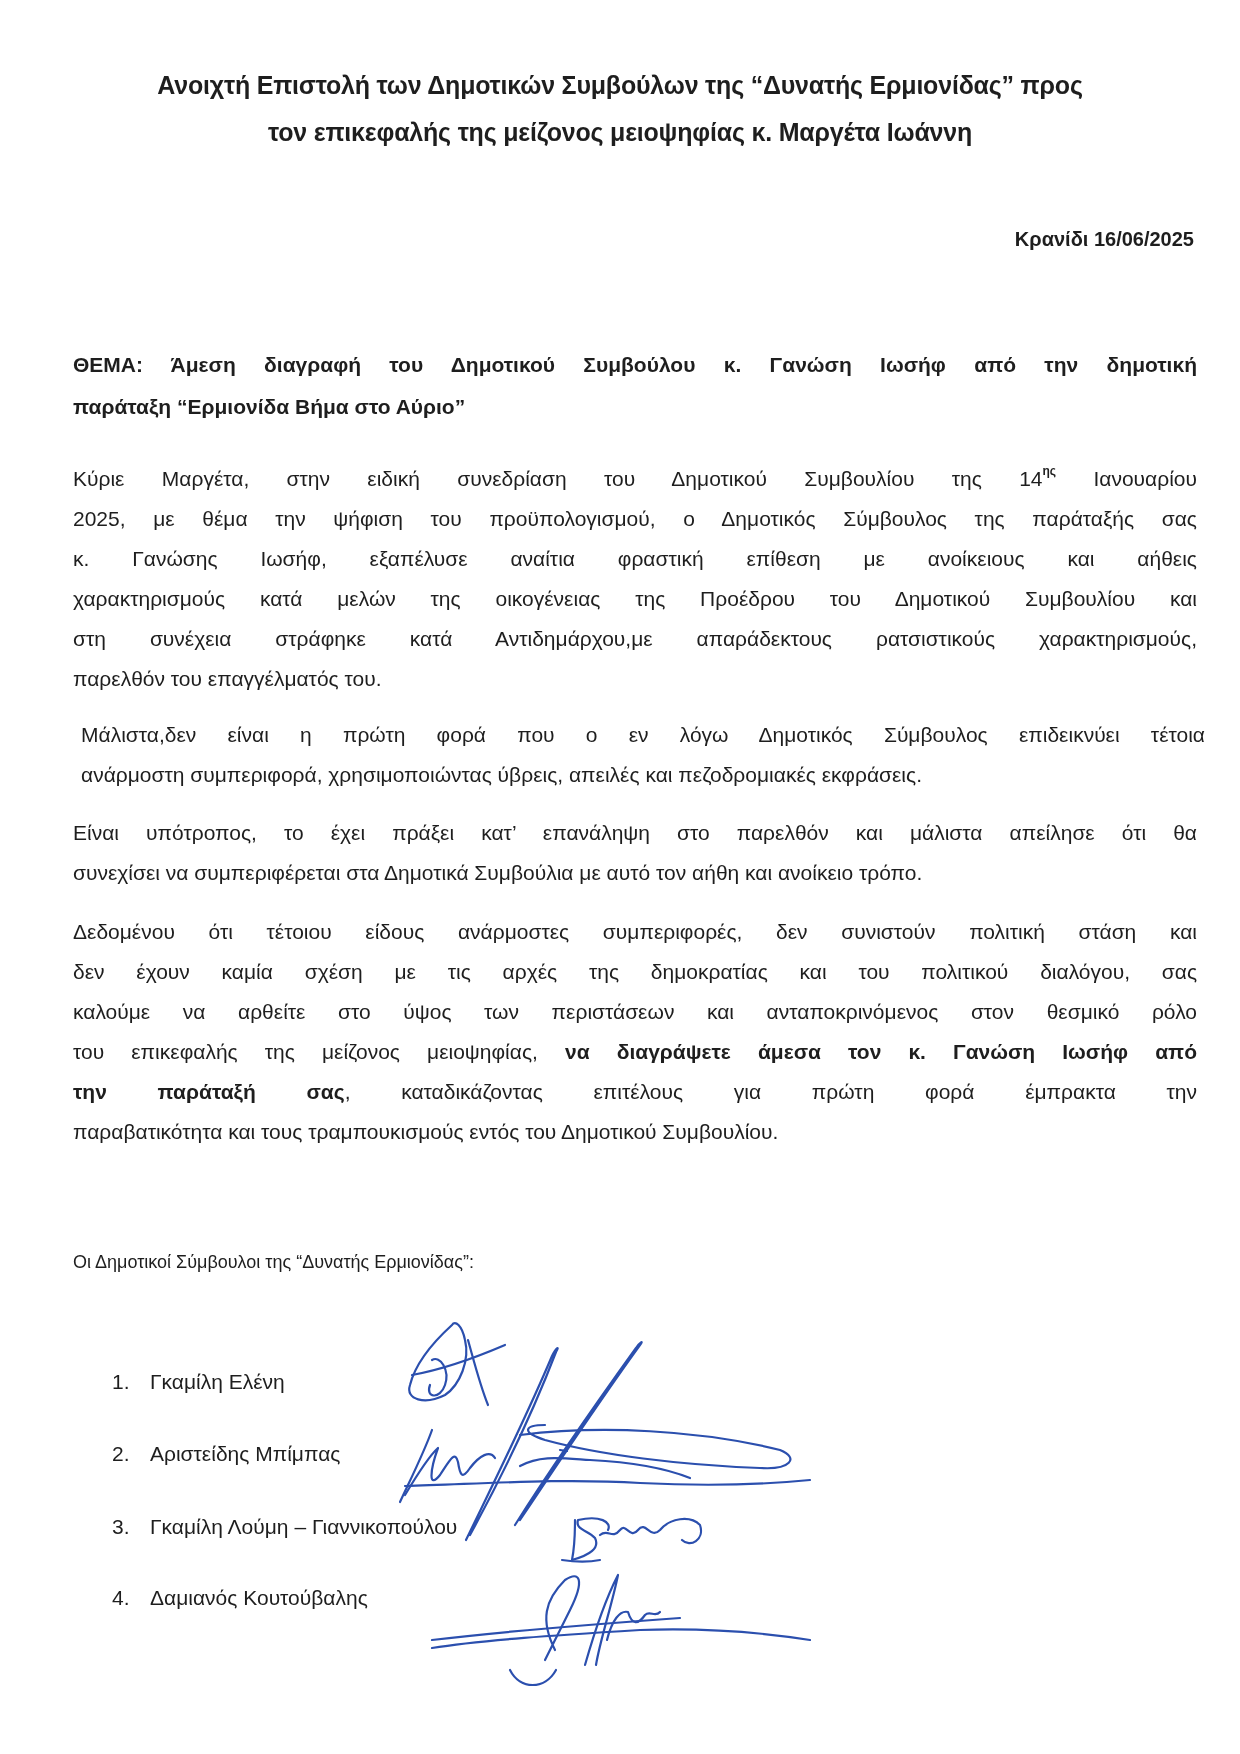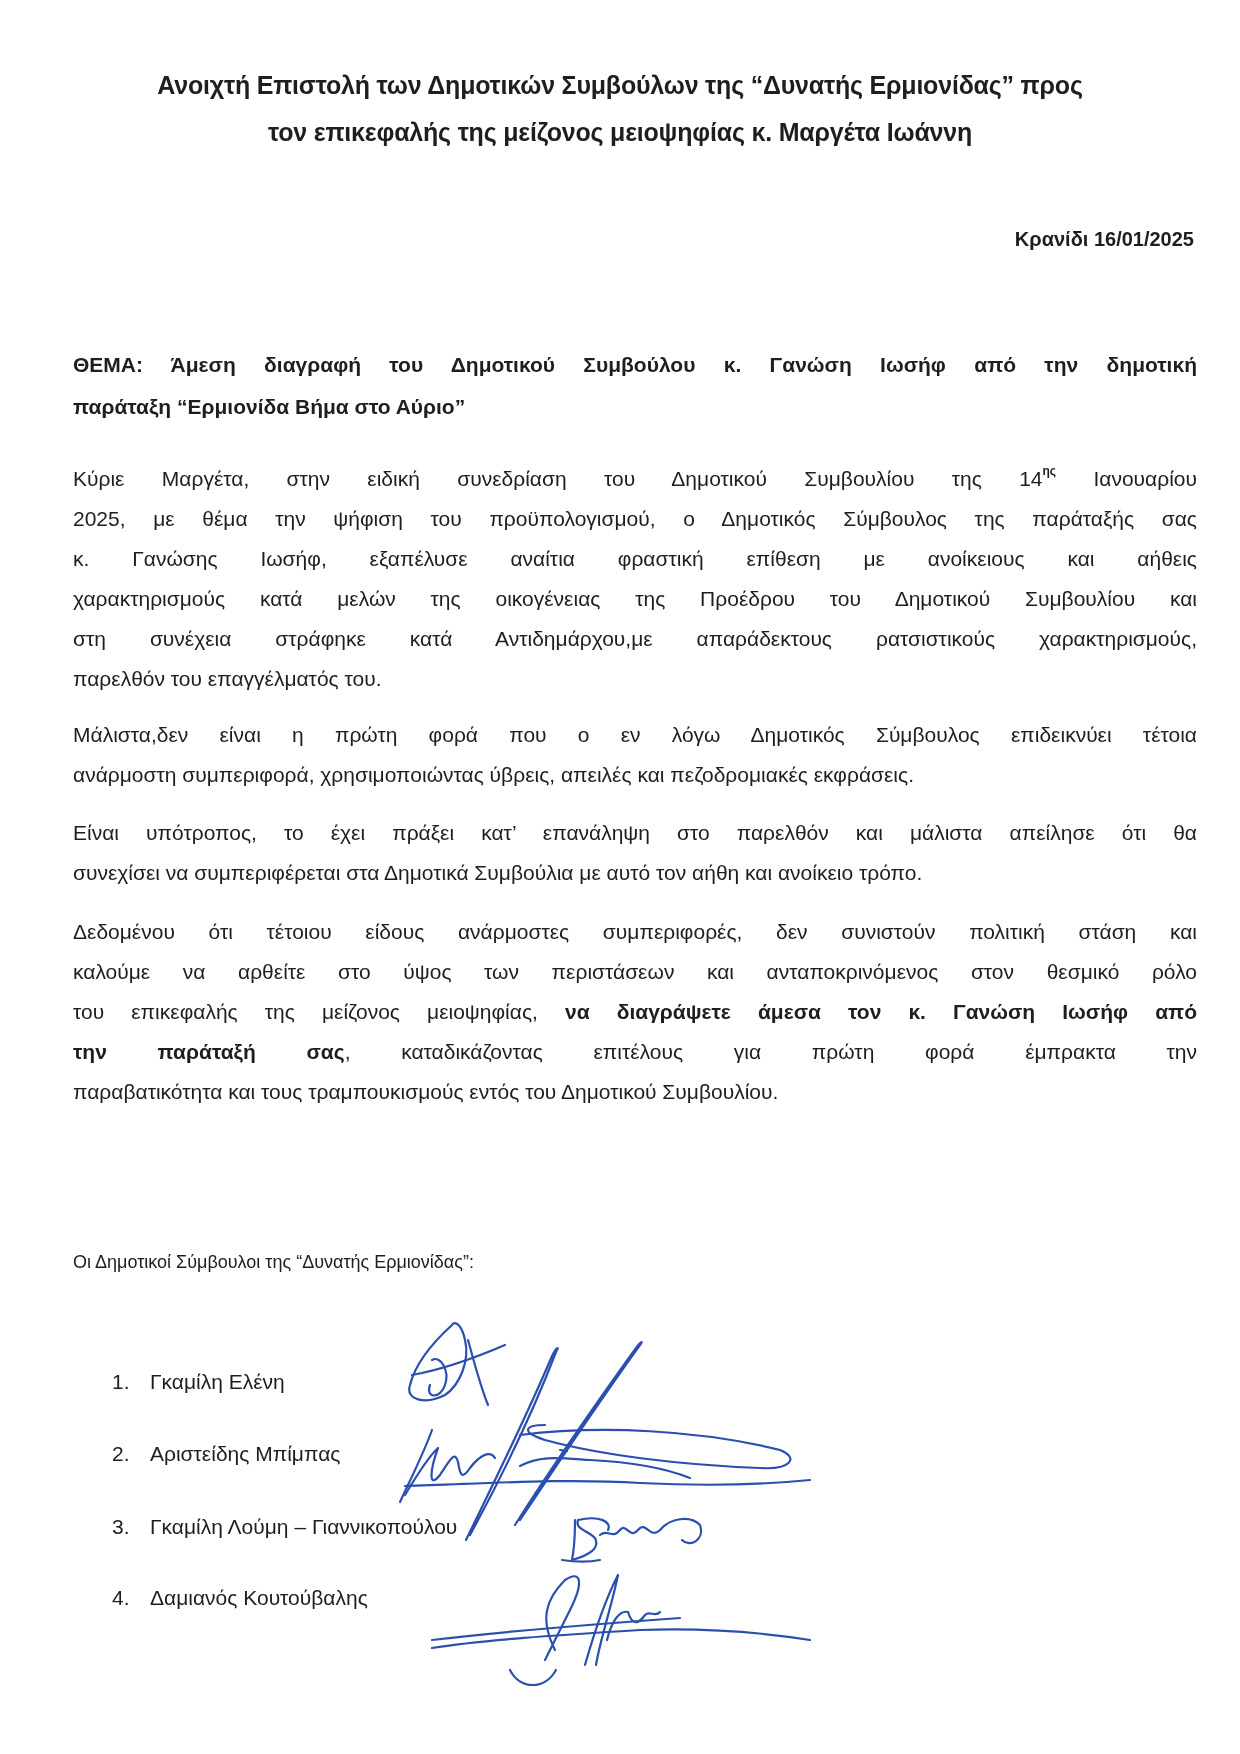--- a/index.html
+++ b/index.html
@@ -25,41 +25,41 @@
   .subject .label { }
   .para {
     position: absolute; left: 73px; width: 1124px;
     font-size: 21px; line-height: 40px; text-align: justify;
   }
   .para .ln { display: block; text-align: justify; text-align-last: justify; white-space: nowrap; }
   .para .ln.last { text-align-last: left; }
   .para b { font-weight: bold; }
   sup { font-size: 12px; vertical-align: 11px; line-height: 0; font-weight: bold; }
   #p1 { top: 459px; }
-  #p2 { top: 715px; }
+  #p2 { top: 715px; margin-left: 8px; }
   #p3 { top: 813px; }
   #p4 { top: 912px; }
   .signers-intro {
     position: absolute; left: 73px; top: 1252px; font-size: 18px;
   }
   .signers { position: absolute; left: 112px; top: 1370px; margin: 0; padding: 0; list-style: none; }
   .signers li { position: absolute; left: 0; white-space: nowrap; font-size: 21px; }
   .signers .num { display: inline-block; width: 38px; }
   .sig { position: absolute; left: 0; top: 0; width: 1240px; height: 1754px; pointer-events: none; }
   .sig path { fill: none; stroke: #2b4fae; stroke-width: 2.2; stroke-linecap: round; stroke-linejoin: round; }
 </style>
 </head>
 <body>
 
 <div class="title">
   <div>Ανοιχτή Επιστολή των Δημοτικών Συμβούλων της “Δυνατής Ερμιονίδας” προς</div>
   <div>τον επικεφαλής της μείζονος μειοψηφίας κ. Μαργέτα Ιωάννη</div>
 </div>
 
-<div class="date">Κρανίδι 16/01/2025</div>
+<div class="date">Κρανίδι 16/06/2025</div>
 
 <div class="subject">
   <span style="display:block;text-align-last:justify;white-space:nowrap;"><span class="label">ΘΕΜΑ</span><span>: Άμεση διαγραφή του Δημοτικού Συμβούλου κ. Γανώση Ιωσήφ από την δημοτική</span></span>
   <span style="display:block;">παράταξη “Ερμιονίδα Βήμα στο Αύριο”</span>
 </div>
 
 <div class="para" id="p1">
   <span class="ln"><span>Κύριε Μαργέτα, στην ειδική συνεδρίαση του Δημοτικού Συμβουλίου της 14</span><sup>ης</sup><span> Ιανουαρίου</span></span>
   <span class="ln">2025, με θέμα την ψήφιση του προϋπολογισμού, ο Δημοτικός Σύμβουλος της παράταξής σας</span>
   <span class="ln">κ. Γανώσης Ιωσήφ, εξαπέλυσε αναίτια φραστική επίθεση με ανοίκειους και αήθεις</span>
@@ -73,20 +73,21 @@
   <span class="ln last">ανάρμοστη συμπεριφορά, χρησιμοποιώντας ύβρεις, απειλές και πεζοδρομιακές εκφράσεις.</span>
 </div>
 
 <div class="para" id="p3">
   <span class="ln">Είναι υπότροπος, το έχει πράξει κατ’ επανάληψη στο παρελθόν και μάλιστα απείλησε ότι θα</span>
   <span class="ln last">συνεχίσει να συμπεριφέρεται στα Δημοτικά Συμβούλια με αυτό τον αήθη και ανοίκειο τρόπο.</span>
 </div>
 
 <div class="para" id="p4">
   <span class="ln">Δεδομένου ότι τέτοιου είδους ανάρμοστες συμπεριφορές, δεν συνιστούν πολιτική στάση και</span>
+  <span class="ln">δεν έχουν καμία σχέση με τις αρχές της δημοκρατίας και του πολιτικού διαλόγου, σας</span>
   <span class="ln">καλούμε να αρθείτε στο ύψος των περιστάσεων και ανταποκρινόμενος στον θεσμικό ρόλο</span>
   <span class="ln"><span>του επικεφαλής της μείζονος μειοψηφίας, </span><b>να διαγράψετε άμεσα τον κ. Γανώση Ιωσήφ από</b></span>
   <span class="ln"><b>την παράταξή σας</b><span>, καταδικάζοντας επιτέλους για πρώτη φορά έμπρακτα την</span></span>
   <span class="ln last">παραβατικότητα και τους τραμπουκισμούς εντός του Δημοτικού Συμβουλίου.</span>
 </div>
 
 <div class="signers-intro">Οι Δημοτικοί Σύμβουλοι της “Δυνατής Ερμιονίδας”:</div>
 
 <ul class="signers">
   <li style="top:0px;"><span class="num">1.</span><span>Γκαμίλη Ελένη</span></li>

